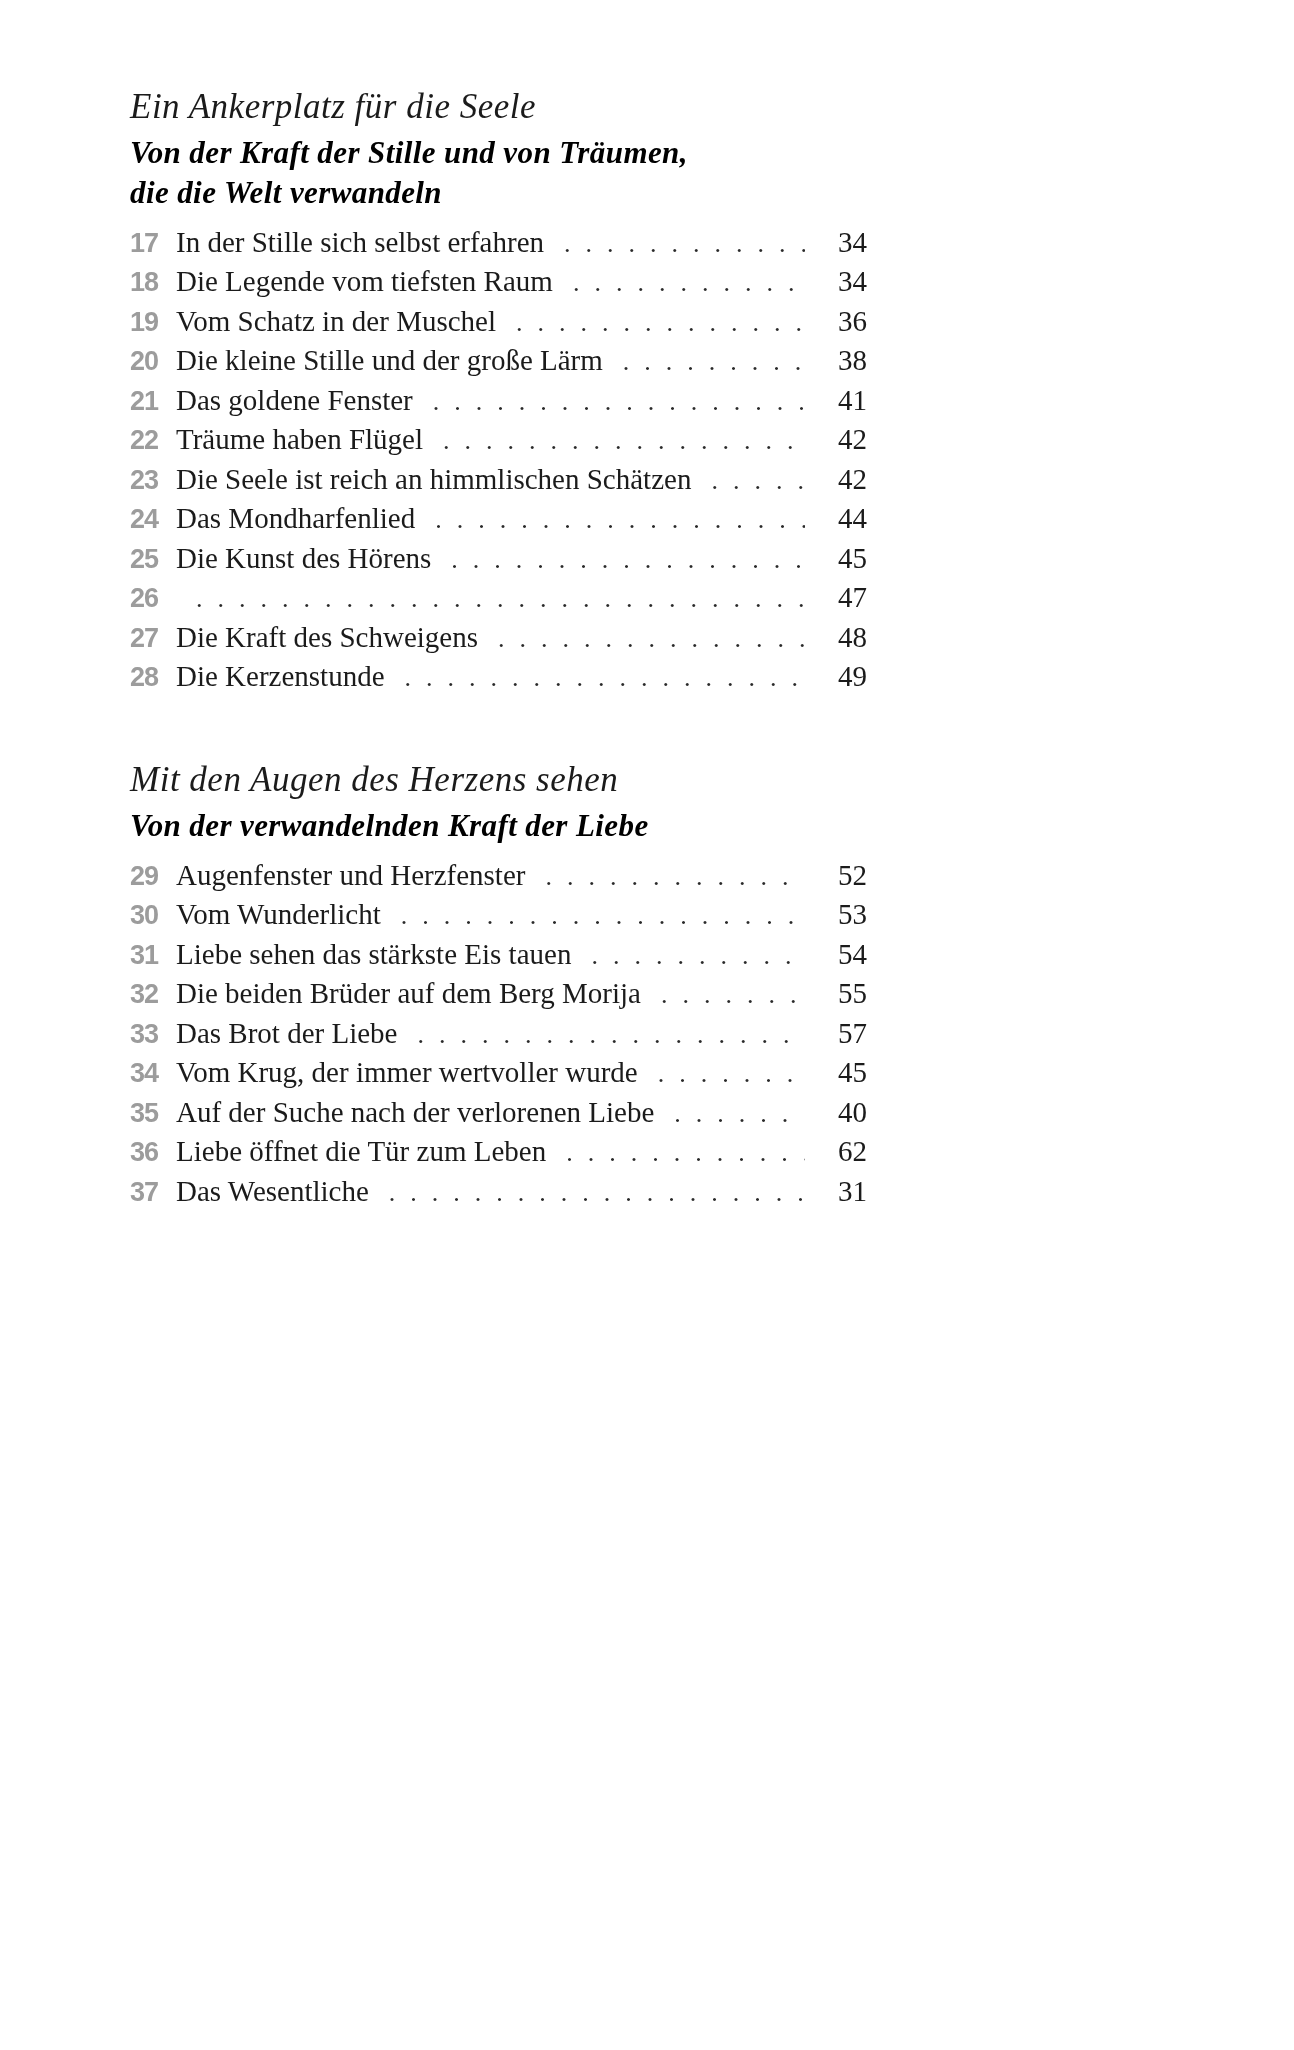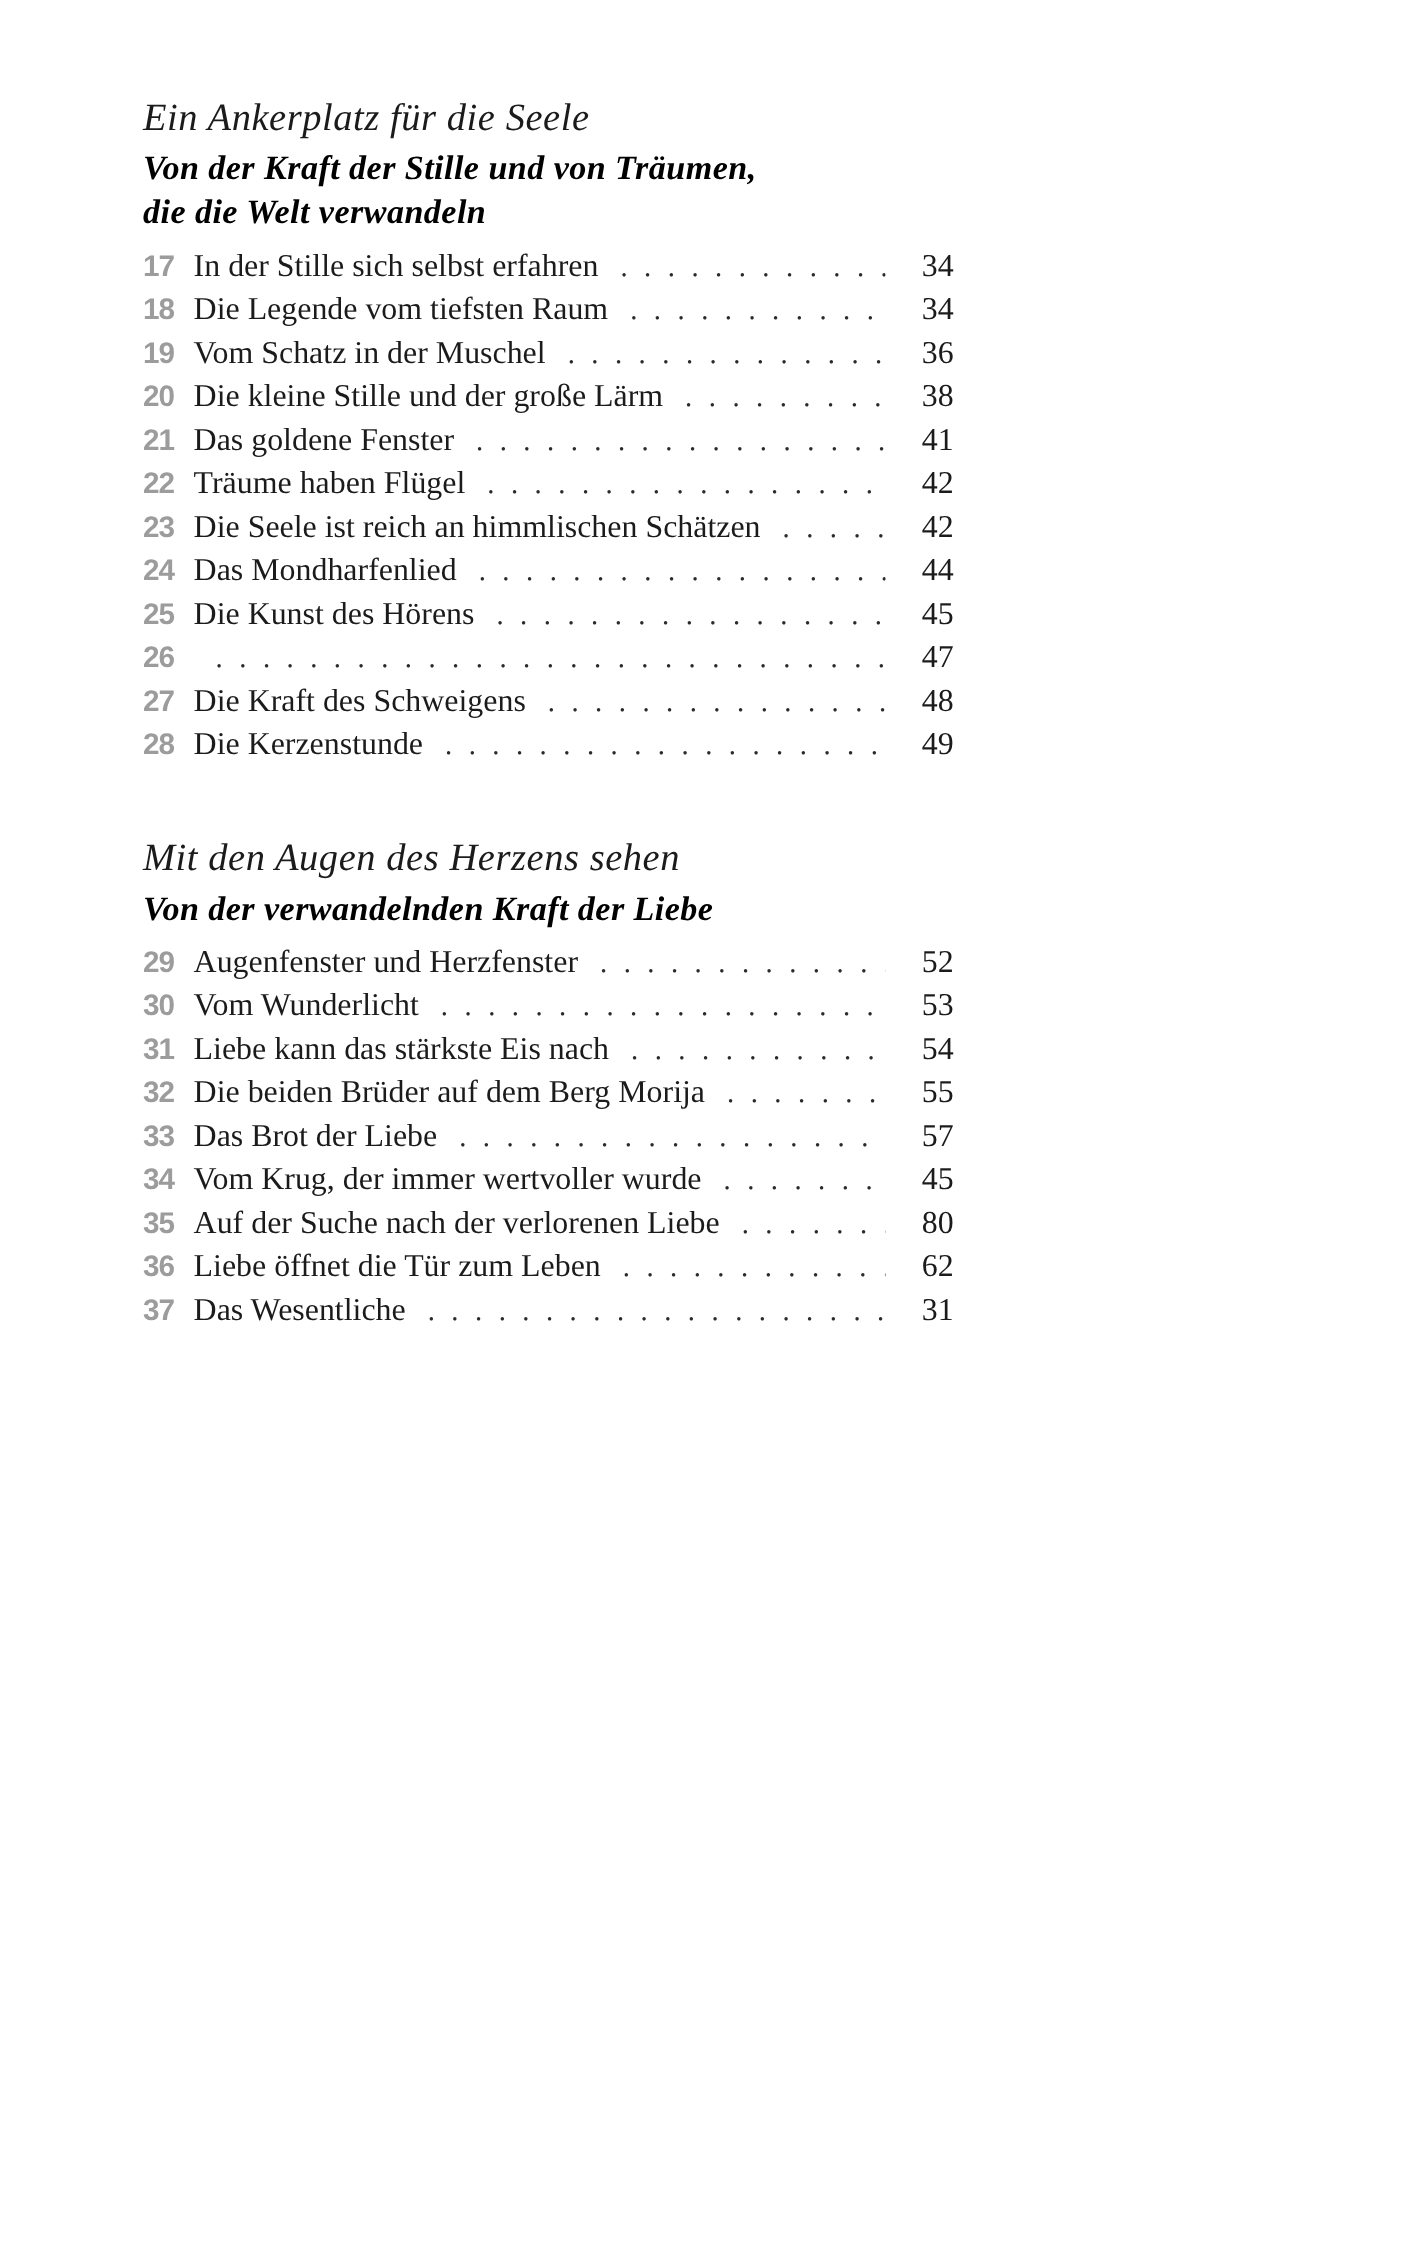--- a/index.html
+++ b/index.html
@@ -194,21 +194,21 @@
 
   <div class="entry">
     <span class="num">30</span>
     <span class="title">Vom Wunderlicht</span>
     <span class="dots"></span>
     <span class="pagenum">53</span>
   </div>
 
   <div class="entry">
     <span class="num">31</span>
-    <span class="title">Liebe kann das stärkste Eis nach</span>
+    <span class="title">Liebe sehen das stärkste Eis tauen</span>
     <span class="dots"></span>
     <span class="pagenum">54</span>
   </div>
 
   <div class="entry">
     <span class="num">32</span>
     <span class="title">Die beiden Brüder auf dem Berg Morija</span>
     <span class="dots"></span>
     <span class="pagenum">55</span>
   </div>
@@ -224,21 +224,21 @@
     <span class="num">34</span>
     <span class="title">Vom Krug, der immer wertvoller wurde</span>
     <span class="dots"></span>
     <span class="pagenum">45</span>
   </div>
 
   <div class="entry">
     <span class="num">35</span>
     <span class="title">Auf der Suche nach der verlorenen Liebe</span>
     <span class="dots"></span>
-    <span class="pagenum">80</span>
+    <span class="pagenum">40</span>
   </div>
 
   <div class="entry">
     <span class="num">36</span>
     <span class="title">Liebe öffnet die Tür zum Leben</span>
     <span class="dots"></span>
     <span class="pagenum">62</span>
   </div>
 
   <div class="entry">

